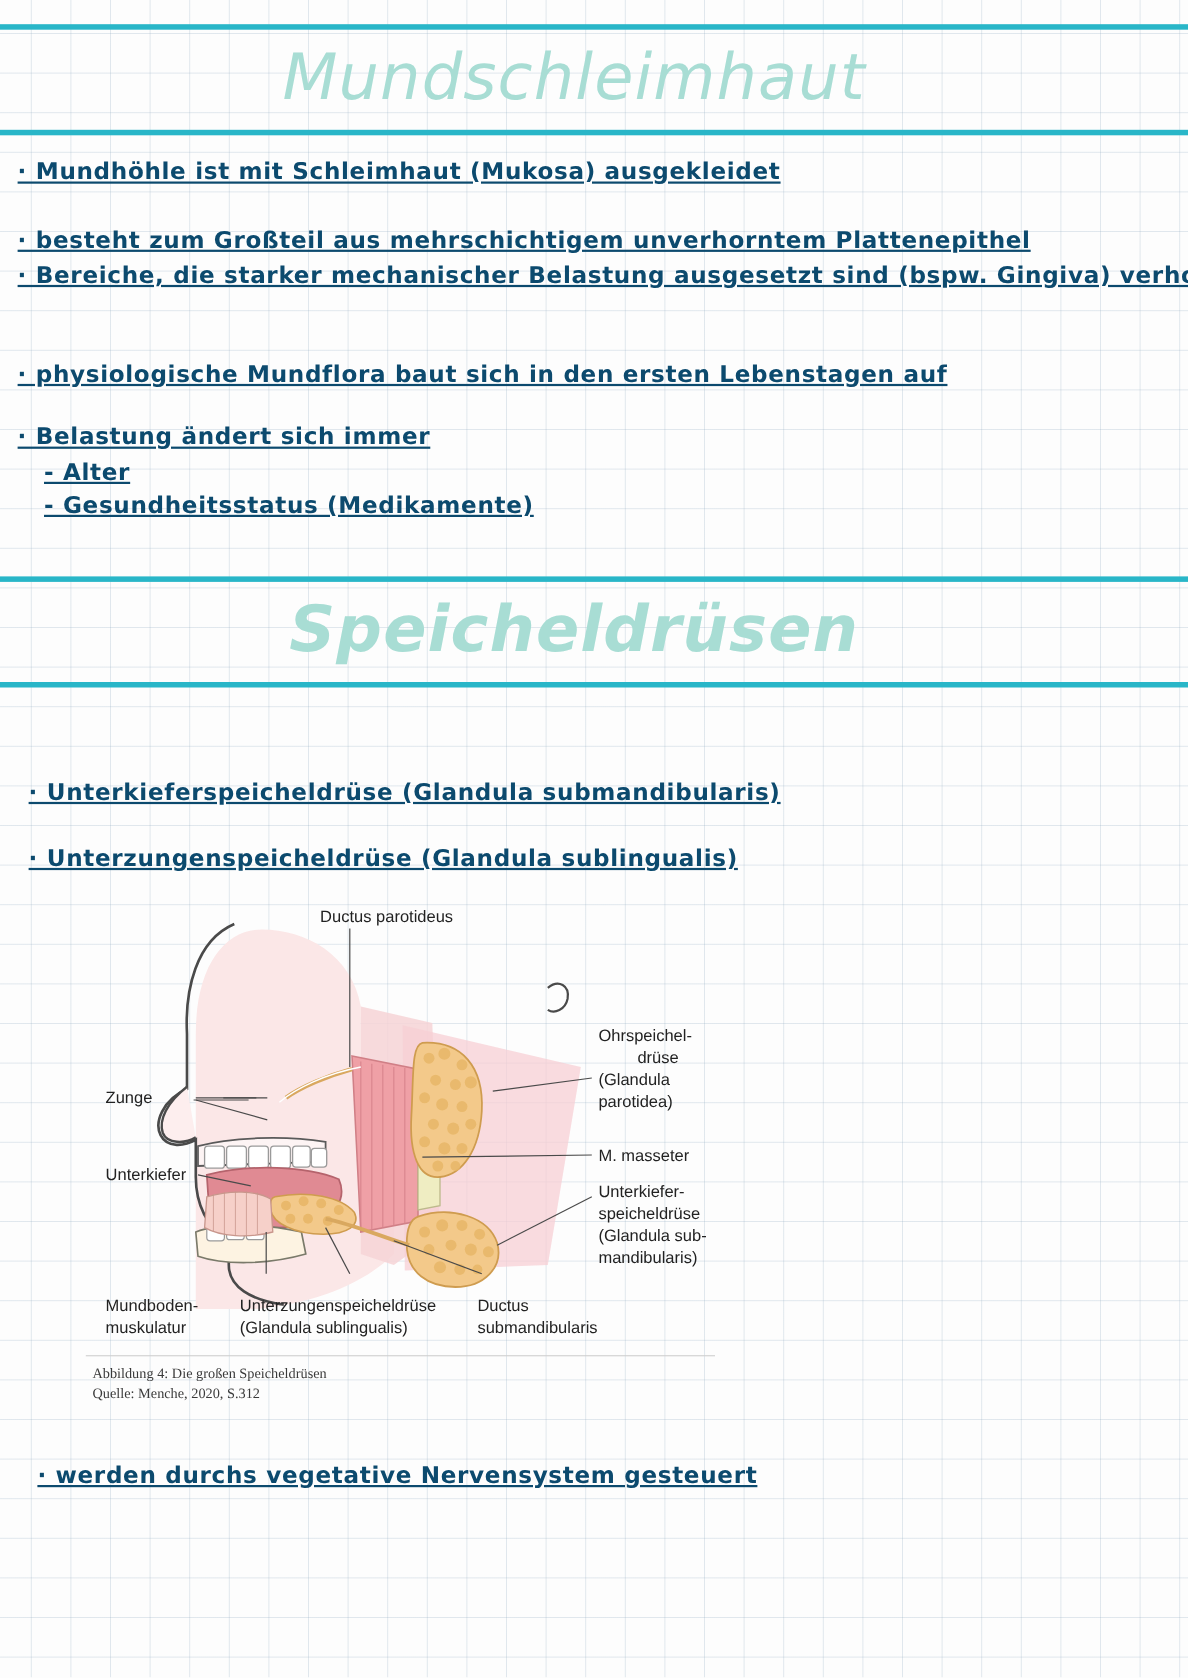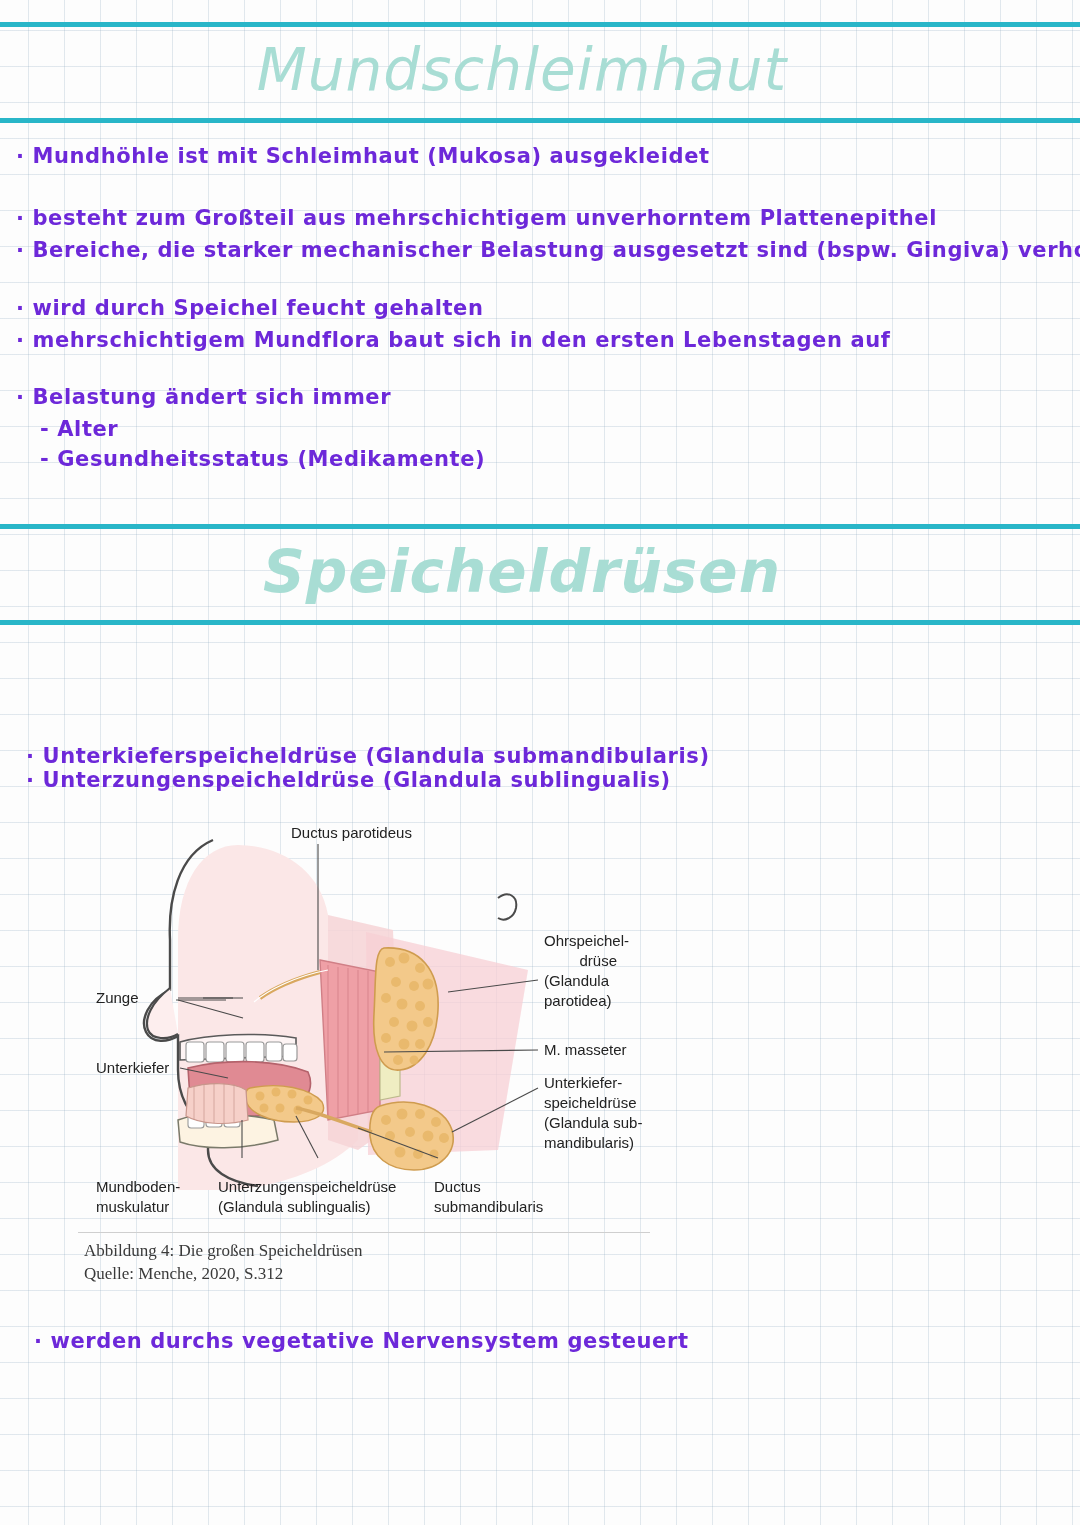--- a/index.html
+++ b/index.html
@@ -48,46 +48,47 @@
     color: #a8ddd4;
     font-family: "DejaVu Sans", sans-serif;
     font-size: 58px;
     font-weight: normal;
     letter-spacing: 1px;
     font-style: italic;
   }
 
   .note-line {
     position: absolute;
-    color: #6d28d9;
+    color: #0c4a6e;
     font-family: "DejaVu Sans", sans-serif;
     font-size: 21px;
     font-weight: 600;
     letter-spacing: 0.6px;
     white-space: nowrap;
+    text-decoration: underline;
   }
 
   
   .figure {
     position: absolute;
     left: 28px;
     top: 820px;
     width: 636px;
     height: 470px;
     background: transparent;
   }
   .figure svg {
     display: block;
   }
   .fig-caption {
     position: absolute;
     left: 84px;
     top: 1240px;
     font-family: "Liberation Serif", serif;
-    font-size: 17px;
+    font-size: 13px;
     color: #3a3a3a;
     line-height: 1.35;
   }
   .fig-rule {
     position: absolute;
     left: 78px;
     top: 1232px;
     width: 572px;
     height: 1px;
     background: #cfcfcf;
@@ -105,31 +106,30 @@
 
 <div class="page">
 
   <div class="rule" style="top:22px;"></div>
   <div class="section-title" style="top:36px;">Mundschleimhaut</div>
   <div class="rule" style="top:118px;"></div>
 
   <div class="note-line" style="left:16px; top:144px;">· Mundhöhle ist mit Schleimhaut (Mukosa) ausgekleidet</div>
   <div class="note-line" style="left:16px; top:206px;">· besteht zum Großteil aus mehrschichtigem unverhorntem Plattenepithel</div>
   <div class="note-line" style="left:16px; top:238px;">· Bereiche, die starker mechanischer Belastung ausgesetzt sind (bspw. Gingiva) verhornt</div>
-  <div class="note-line" style="left:16px; top:296px;">· wird durch Speichel feucht gehalten</div>
-  <div class="note-line" style="left:16px; top:328px;">· mehrschichtigem Mundflora baut sich in den ersten Lebenstagen auf</div>
+  <div class="note-line" style="left:16px; top:328px;">· physiologische Mundflora baut sich in den ersten Lebenstagen auf</div>
   <div class="note-line" style="left:16px; top:385px;">· Belastung ändert sich immer</div>
   <div class="note-line" style="left:40px; top:417px;">- Alter</div>
   <div class="note-line" style="left:40px; top:447px;">- Gesundheitsstatus (Medikamente)</div>
 
   <div class="rule" style="top:524px;"></div>
   <div class="section-title" style="top:538px;font-weight:bold;">Speicheldrüsen</div>
   <div class="rule" style="top:620px;"></div>
 
-  <div class="note-line" style="left:26px; top:708px;margin-top:36px;">· Unterkieferspeicheldrüse (Glandula submandibularis)</div>
+  <div class="note-line" style="left:26px; top:708px;">· Unterkieferspeicheldrüse (Glandula submandibularis)</div>
   <div class="note-line" style="left:26px; top:768px;text-align:center;">· Unterzungenspeicheldrüse (Glandula sublingualis)</div>
 
   <div class="figure">
     <svg width="636" height="430" viewBox="0 0 636 430" xmlns="http://www.w3.org/2000/svg">
       <defs>
         <clipPath id="headclip">
           <path d="M130 90 C130 60,160 30,215 28 C270 26,300 60,305 100 L305 300 C300 350,250 395,190 400 L130 400 Z"></path>
         </clipPath>
       </defs>
 

